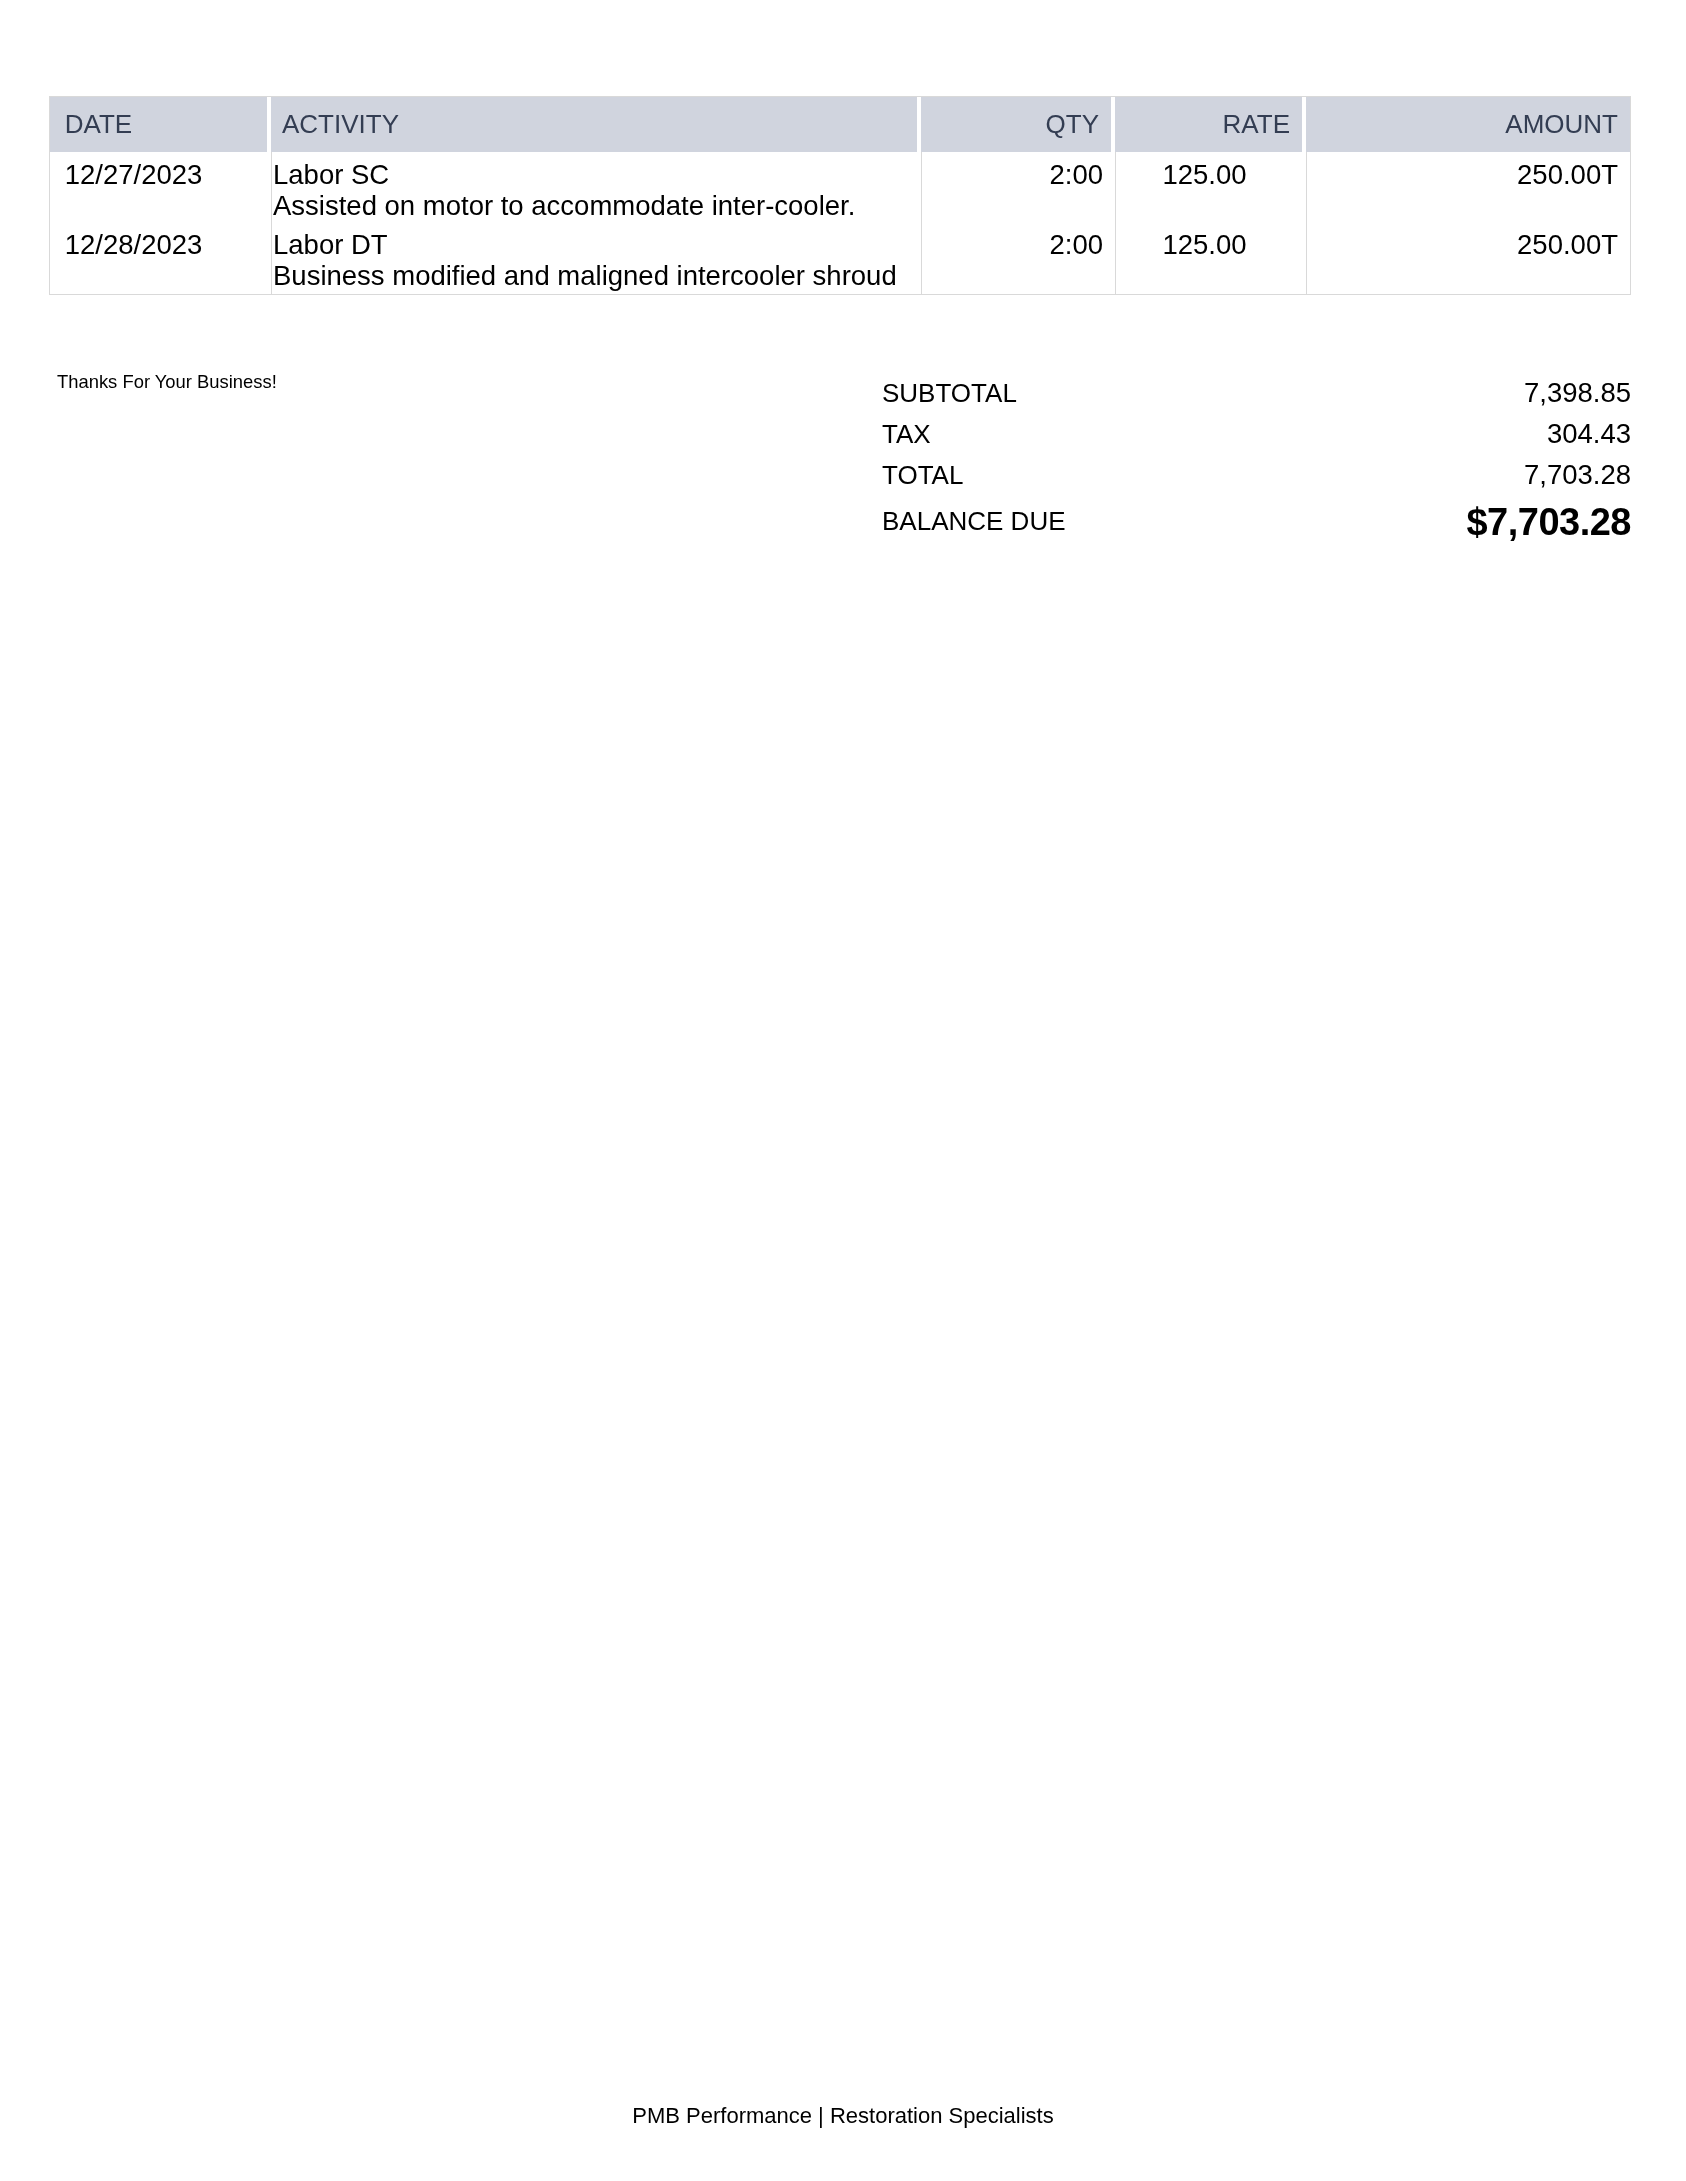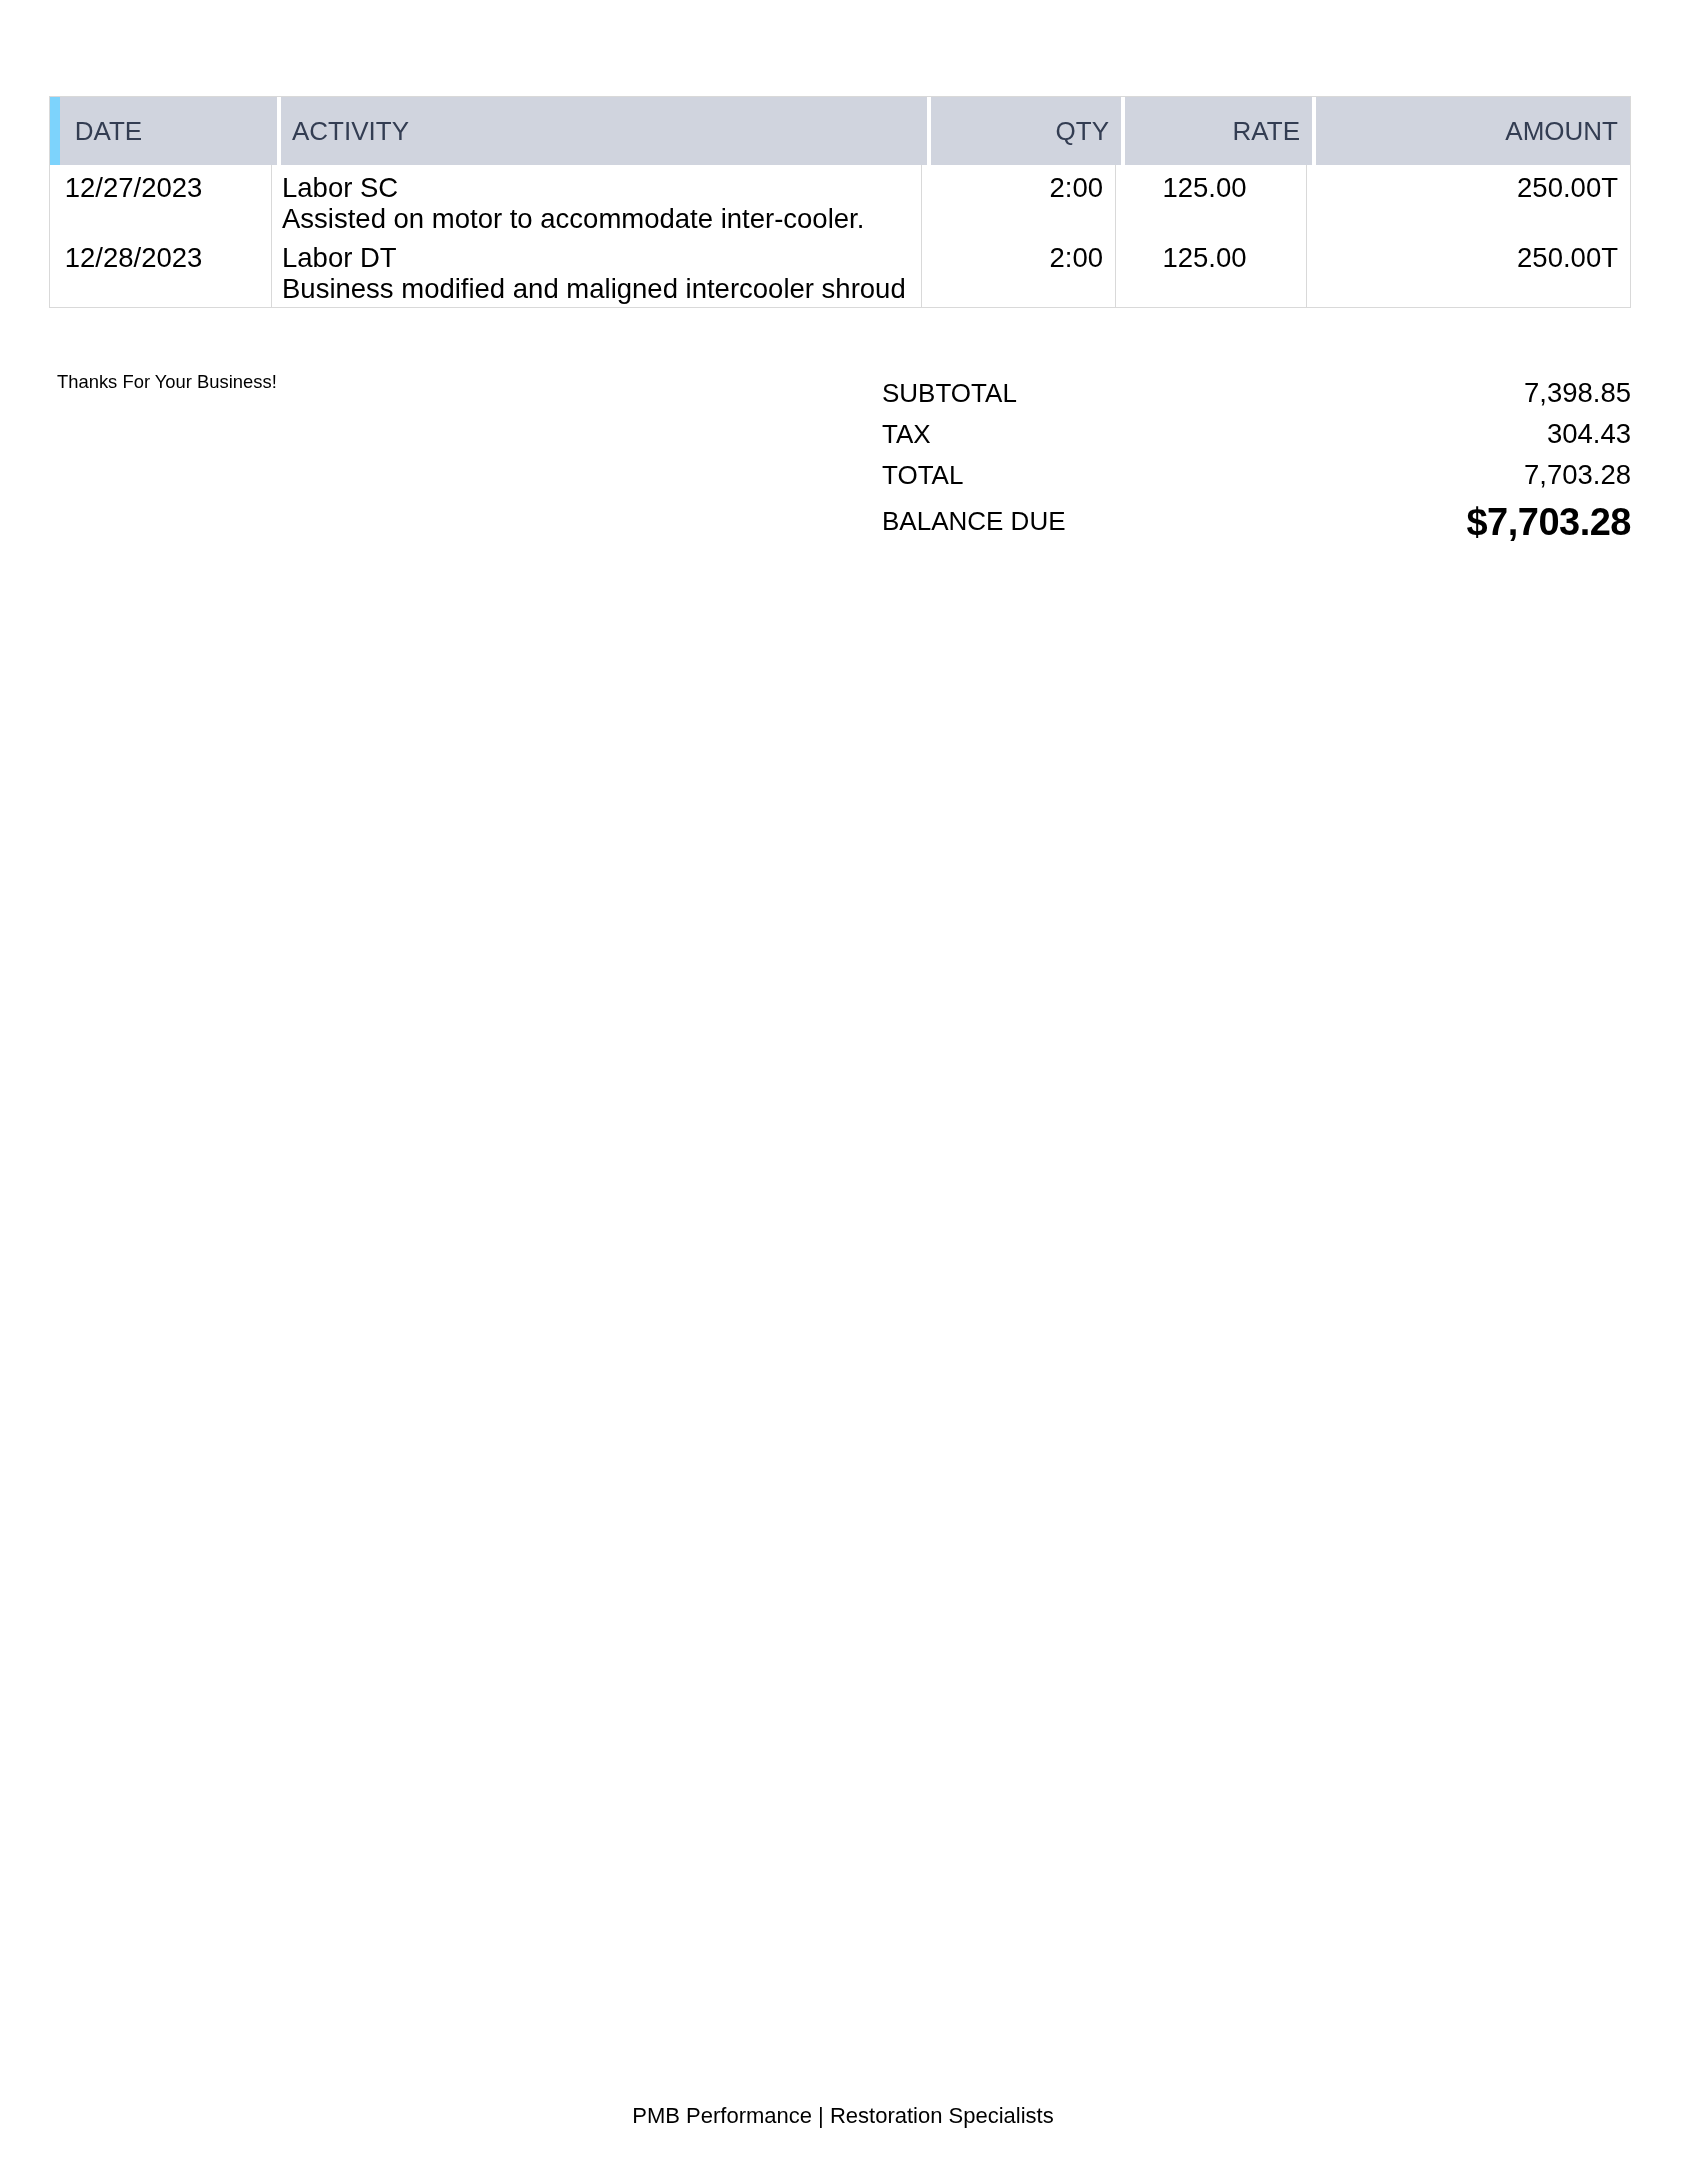--- a/index.html
+++ b/index.html
@@ -22,21 +22,21 @@
 
   
   .invoice-table {
     position: absolute;
     left: 49px;
     top: 96px;
     width: 1582px;
     box-sizing: border-box;
     border: 0.9px solid var(--border);
   }
-  .thead { display: flex; height: 68px; background: #7dd3fc; padding-left: 10px; }
+  .thead { display: flex; height: 55px; background: #7dd3fc; }
   .th {
     box-sizing: border-box;
     background: var(--header-bg);
     color: var(--header-text);
     font-size: 26px;
     display: flex;
     align-items: center;
     white-space: nowrap;
   }
   .th:not(:last-child) { border-right: 4.6px solid #ffffff; }
@@ -53,21 +53,21 @@
   .tbody { position: relative; padding: 7.3px 0 3.7px 0; }
   .vline { position: absolute; top: 0; bottom: 0; width: 0.9px; background: var(--border); }
   .vl-1 { left: 221px; }
   .vl-2 { left: 871px; }
   .vl-3 { left: 1065px; }
   .vl-4 { left: 1256px; }
 
   .trow { display: flex; font-size: 27.5px; line-height: 31px; }
   .td { box-sizing: border-box; }
   .td-date     { width: 221px; padding-left: 14.7px; }
-  .td-activity { width: 650px; padding-left: 11px; }
+  .td-activity { width: 650px; padding-left: 2px; }
   .td-qty      { width: 194px; text-align: right; padding-right: 12px; }
   .td-rate     { width: 191px; text-align: center; padding-right: 12px; }
   .td-amount   { flex: 1; text-align: right; padding-right: 12px; }
   .row-gap { margin-top: 7.3px; }
   .subtotal-row { margin-top: 3.7px; }
   .sub-label { margin-right: 13.8px; }
 
   
   .thanks-note {
     position: absolute;

